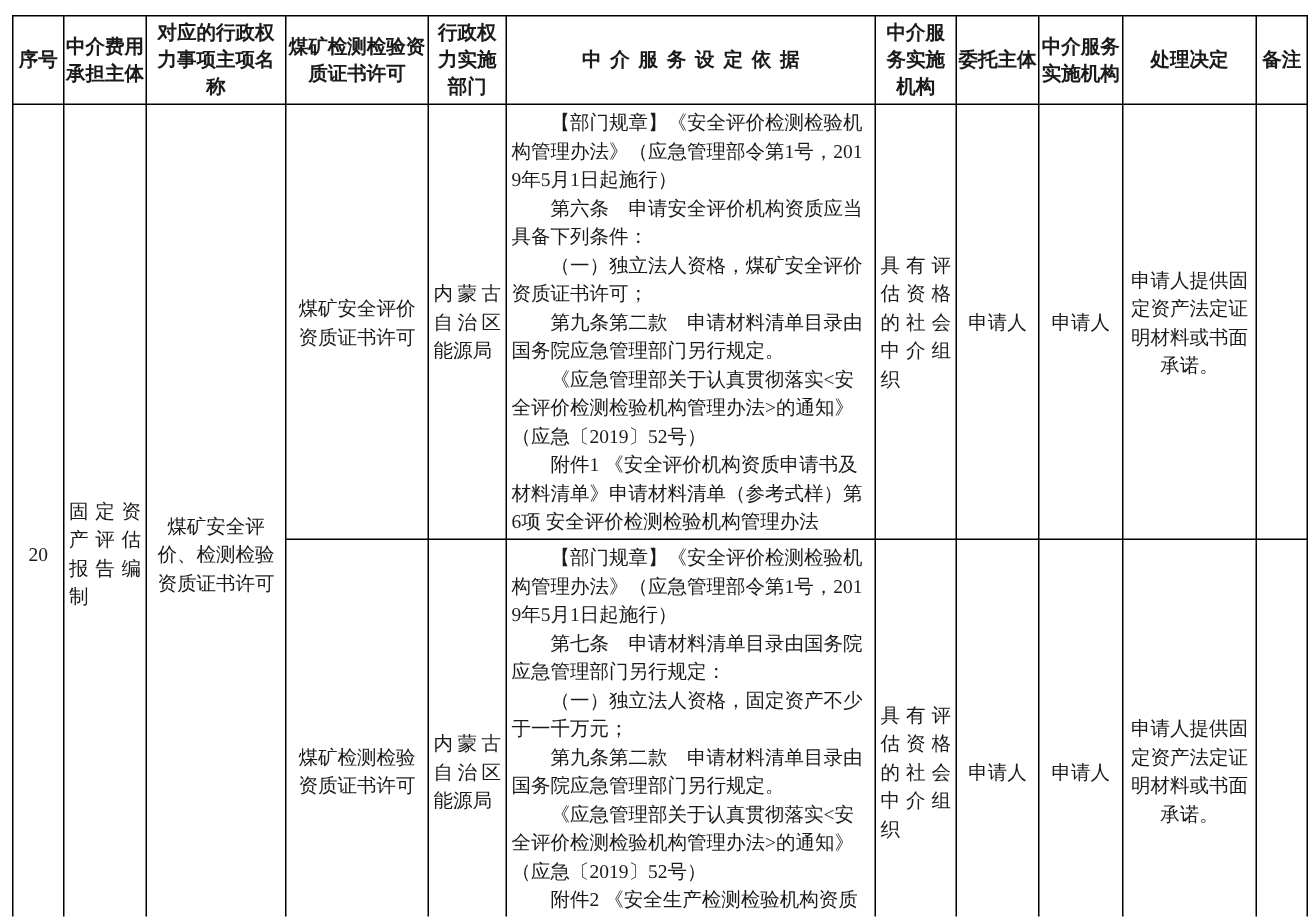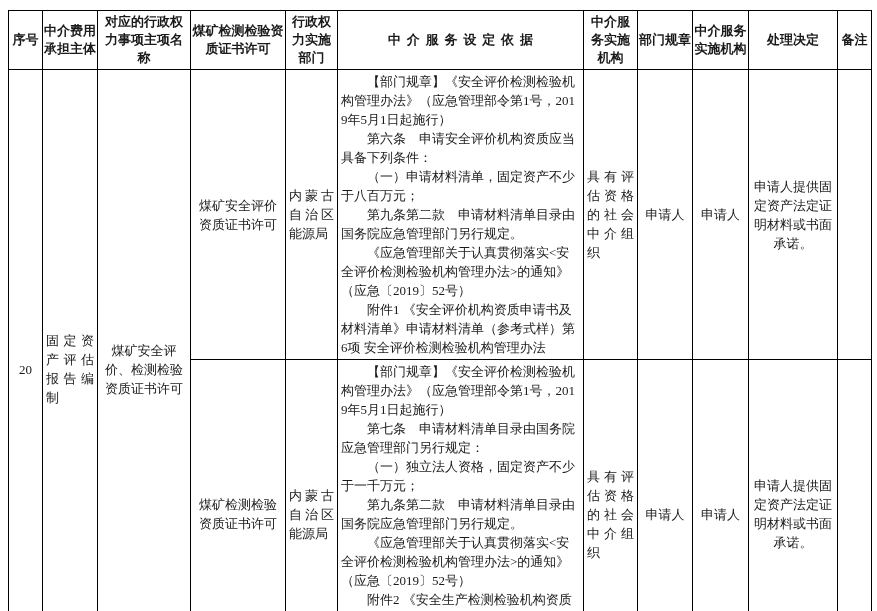--- a/index.html
+++ b/index.html
@@ -74,37 +74,37 @@
     </colgroup>
     <thead>
       <tr class="hdr">
         <th>序号</th>
         <th>中介费用承担主体</th>
         <th>对应的行政权力事项主项名称</th>
         <th>煤矿检测检验资质证书许可</th>
         <th>行政权力实施部门</th>
         <th class="spaced">中介服务设定依据</th>
         <th>中介服务实施机构</th>
-        <th>部门规章</th>
+        <th>委托主体</th>
         <th>中介服务实施机构</th>
         <th>处理决定</th>
         <th>备注</th>
       </tr>
     </thead>
     <tbody>
       <tr class="r1">
         <td class="center" rowspan="2">20</td>
         <td class="jus" rowspan="2">固定资产评估报告编制</td>
         <td class="plain" rowspan="2">煤矿安全评价、检测检验资质证书许可</td>
         <td class="plain">煤矿安全评价资质证书许可</td>
         <td class="jus">内蒙古自治区能源局</td>
         <td class="basis">
           <p>【部门规章】《安全评价检测检验机构管理办法》（应急管理部令第1号，2019年5月1日起施行）</p>
           <p>第六条　申请安全评价机构资质应当具备下列条件：</p>
-          <p>（一）申请材料清单，固定资产不少于八百万元；</p>
+          <p>（一）独立法人资格，煤矿安全评价资质证书许可；</p>
           <p>第九条第二款　申请材料清单目录由国务院应急管理部门另行规定。</p>
           <p>《应急管理部关于认真贯彻落实&lt;安全评价检测检验机构管理办法&gt;的通知》（应急〔2019〕52号）</p>
           <p>附件1 《安全评价机构资质申请书及材料清单》申请材料清单（参考式样）第6项 安全评价检测检验机构管理办法</p>
         </td>
         <td class="jus">具有评估资格的社会中介组织</td>
         <td class="plain">申请人</td>
         <td class="plain">申请人</td>
         <td class="plain">申请人提供固定资产法定证明材料或书面承诺。</td>
         <td></td>
       </tr>

